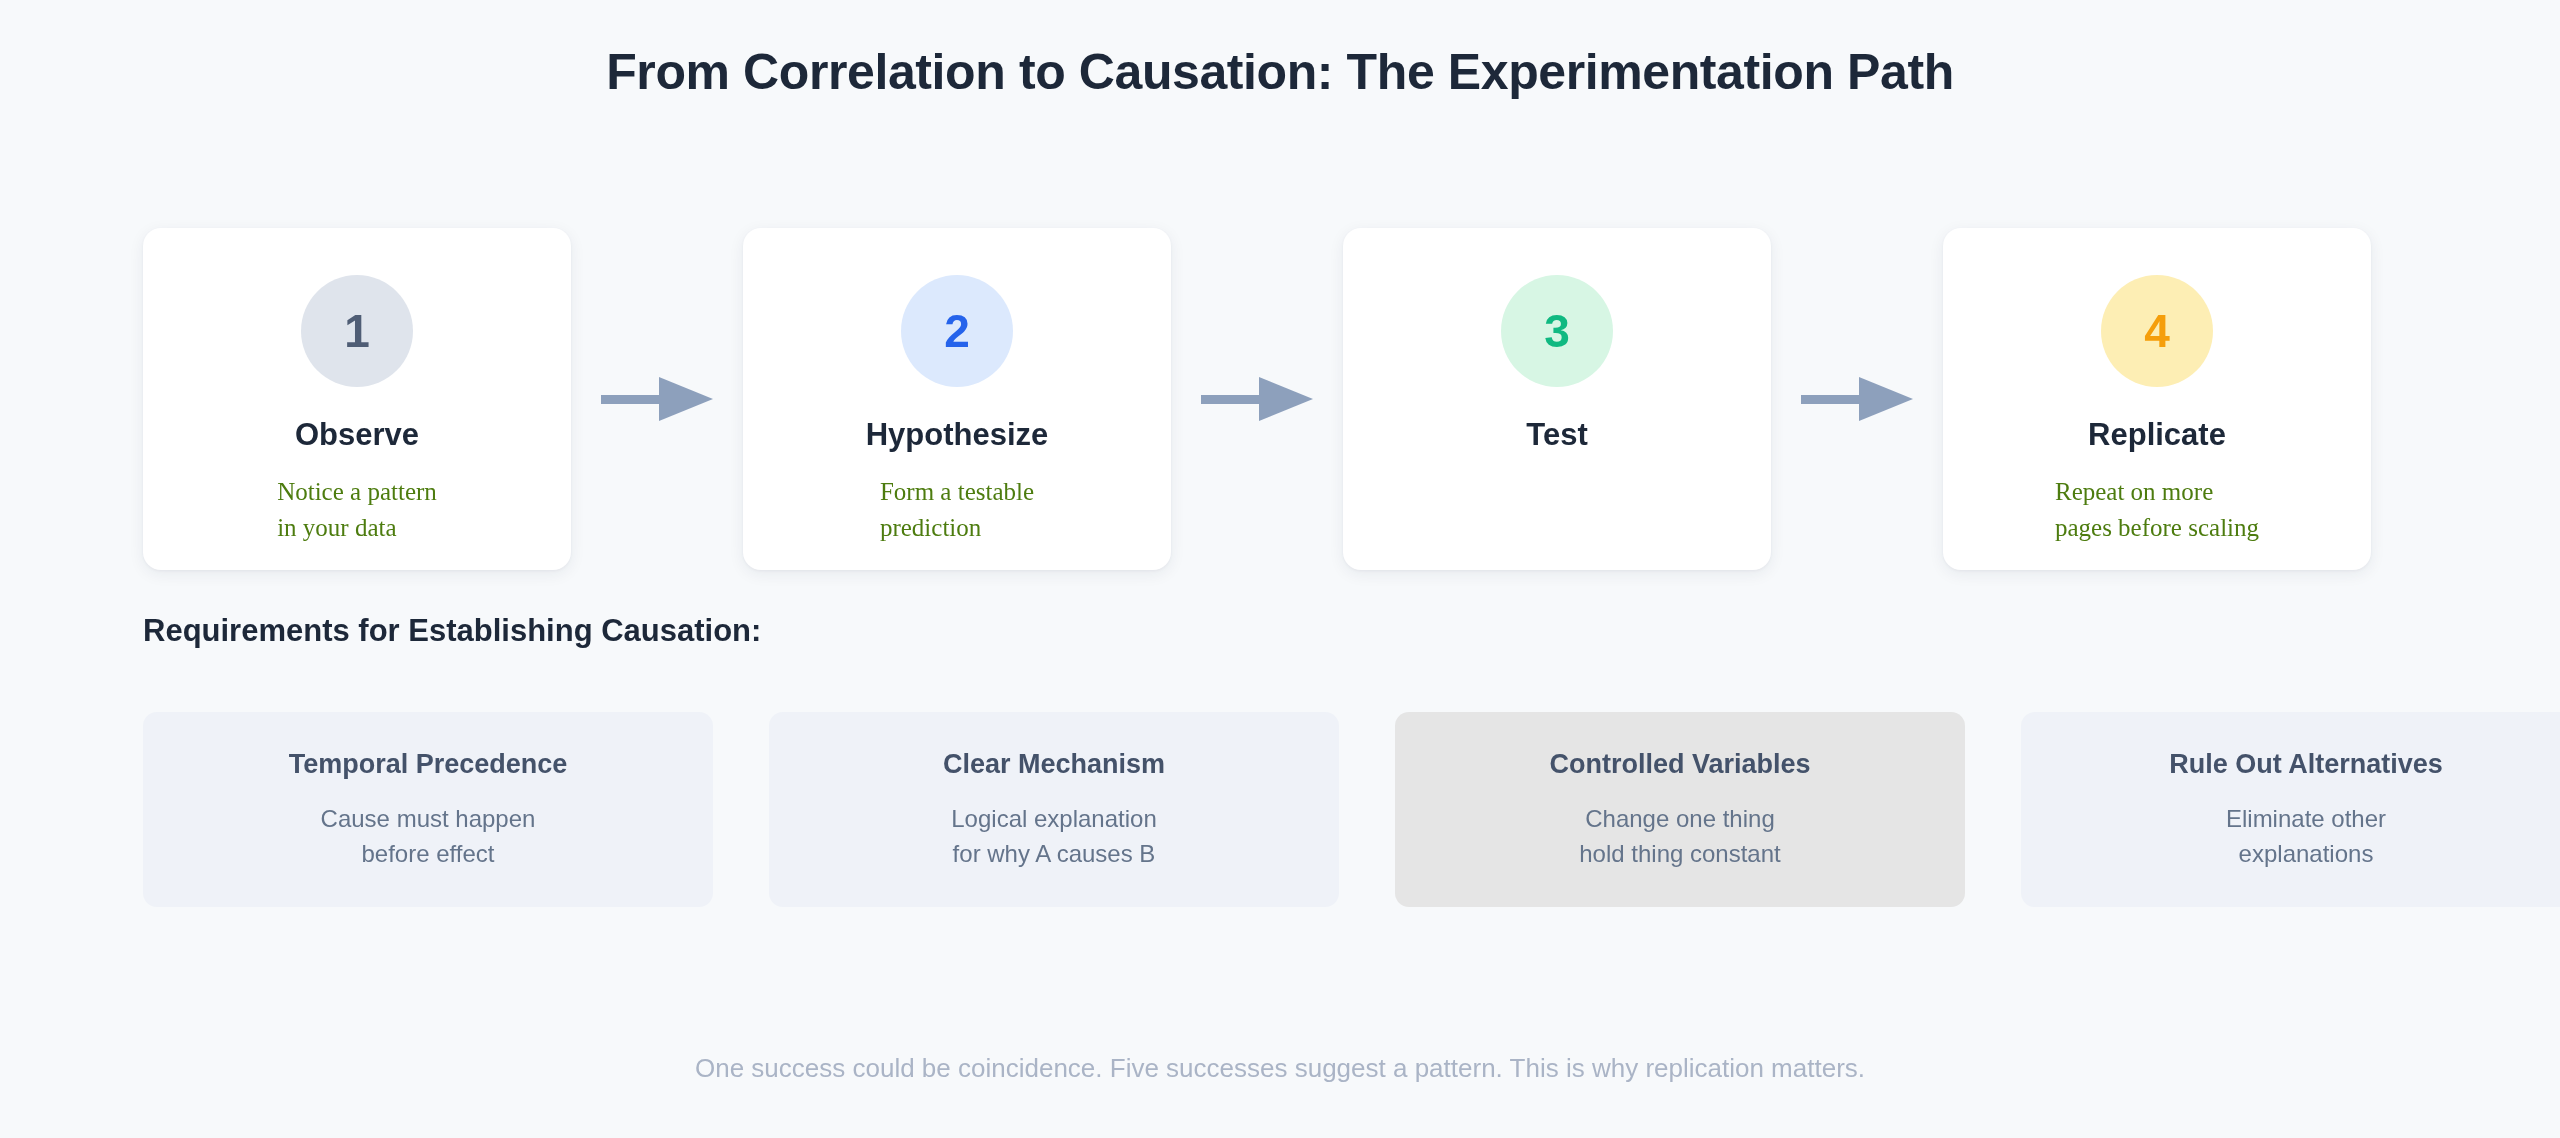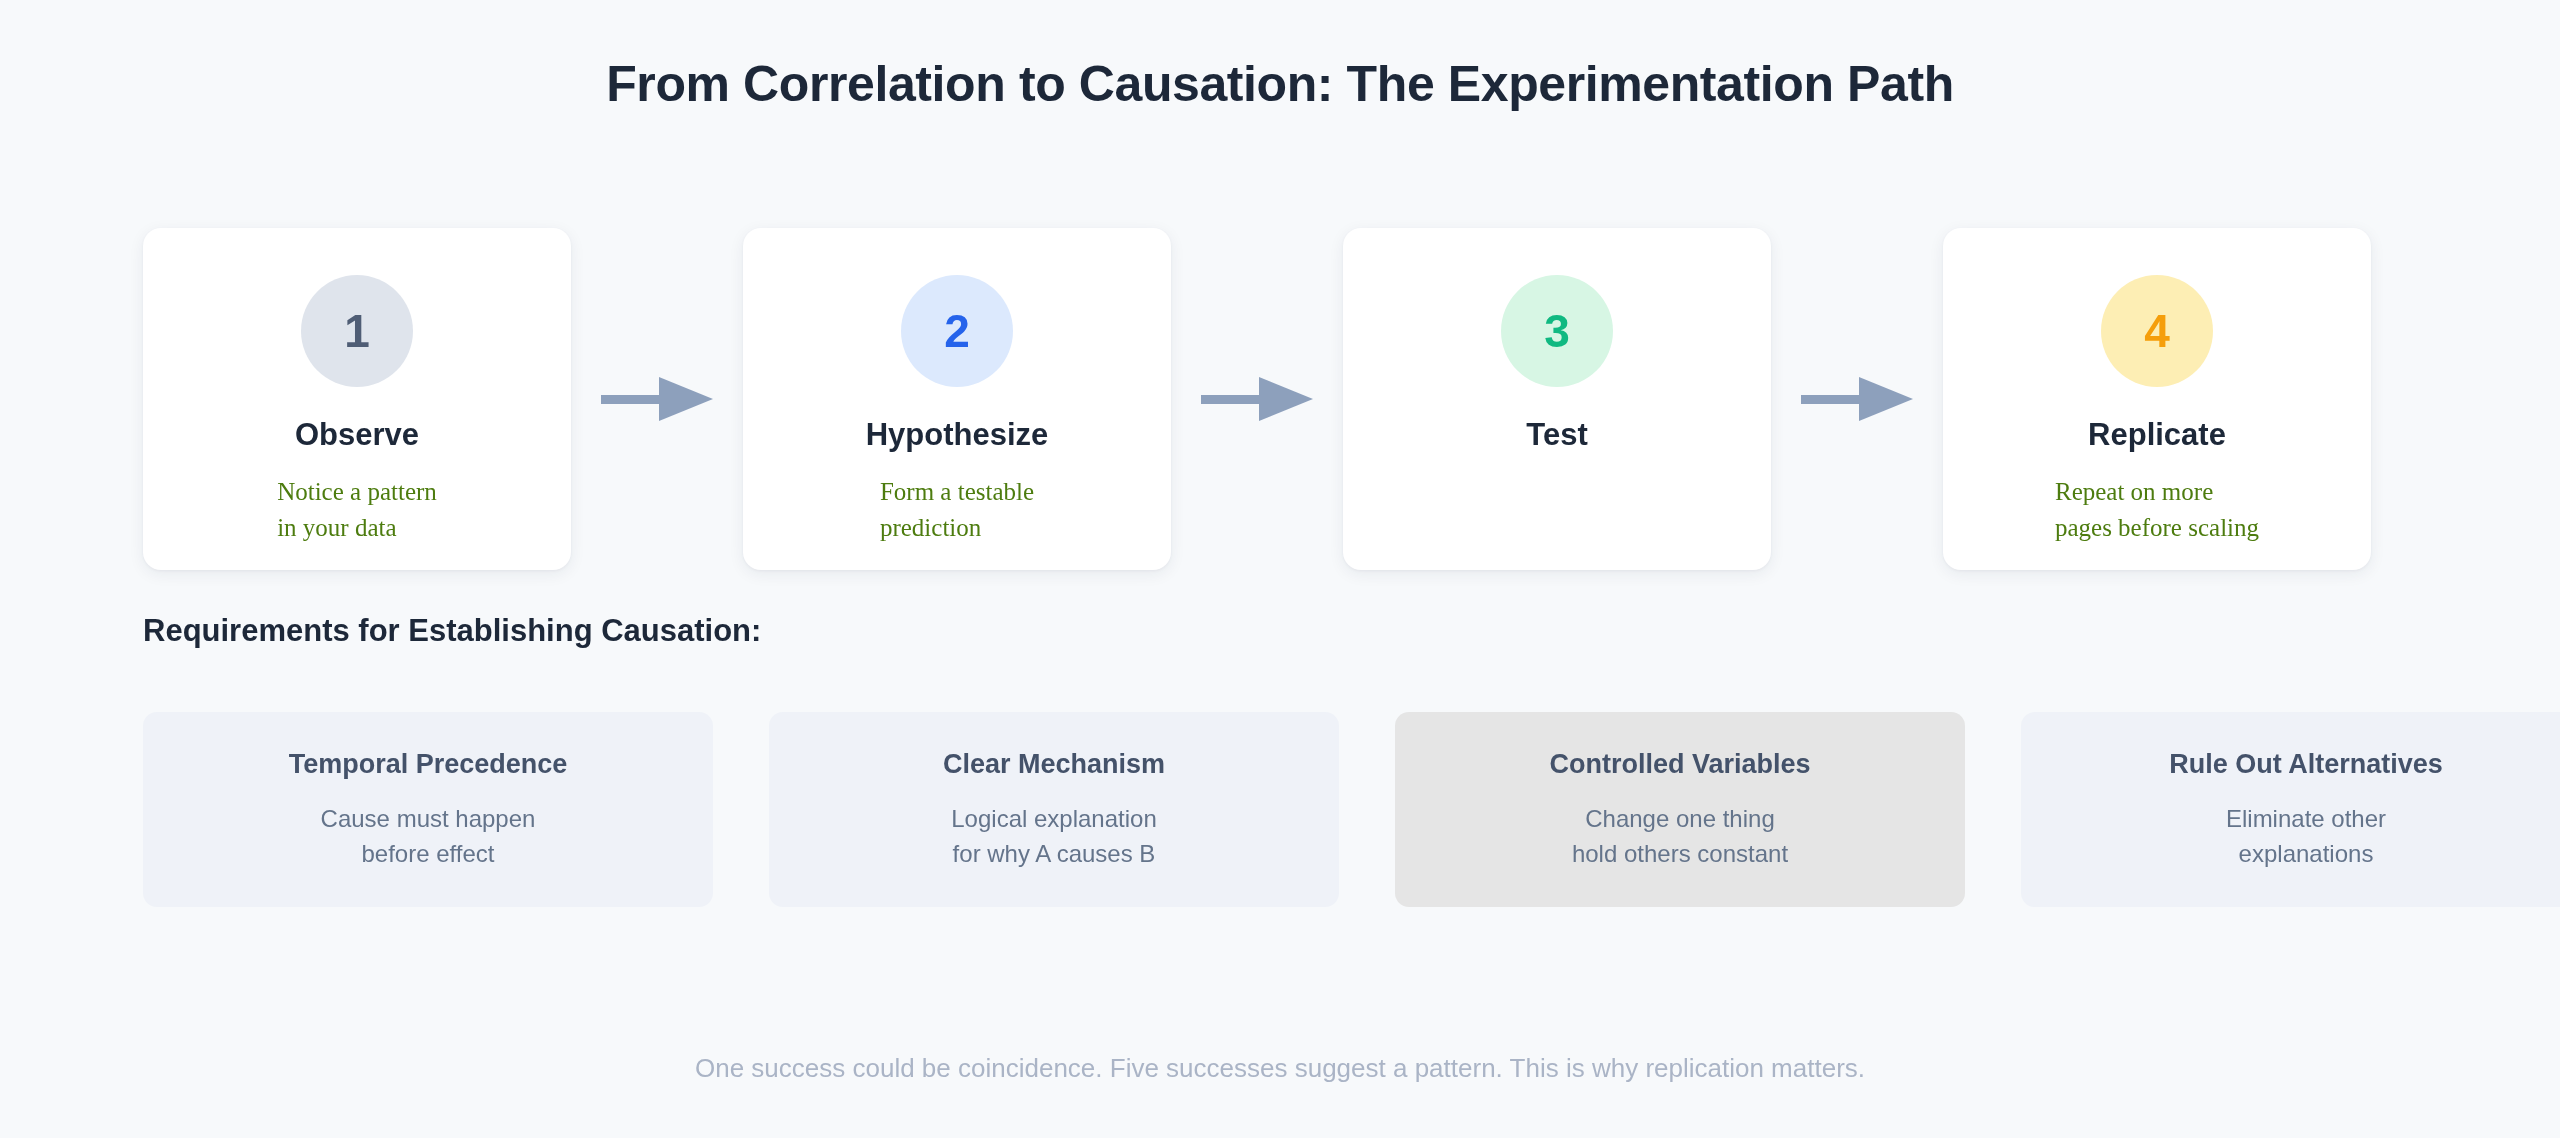--- a/index.html
+++ b/index.html
@@ -15,21 +15,21 @@
     position: relative;
   }
 
   .page-title {
     text-align: center;
     font-size: 50px;
     font-weight: bold;
     color: #1d2839;
     letter-spacing: -0.4px;
     margin: 0;
-    padding-top: 54px;
+    padding-top: 42px;
     line-height: 1.2;
   }
 
   
   .steps-row {
     position: absolute;
     left: 143px;
     top: 228px;
     width: 2417px;
     display: flex;
@@ -239,21 +239,21 @@
     <div class="req-desc">
       <div>Logical explanation</div>
       <div>for why A causes B</div>
     </div>
   </div>
 
   <div class="req-card" style="background: #e5e5e5;">
     <div class="req-title">Controlled Variables</div>
     <div class="req-desc">
       <div>Change one thing</div>
-      <div>hold others constant</div>
+      <div>hold thing constant</div>
     </div>
   </div>
 
   <div class="req-card" style="background: rgb(239, 242, 248);">
     <div class="req-title">Rule Out Alternatives</div>
     <div class="req-desc">
       <div>Eliminate other</div>
       <div>explanations</div>
     </div>
   </div>

